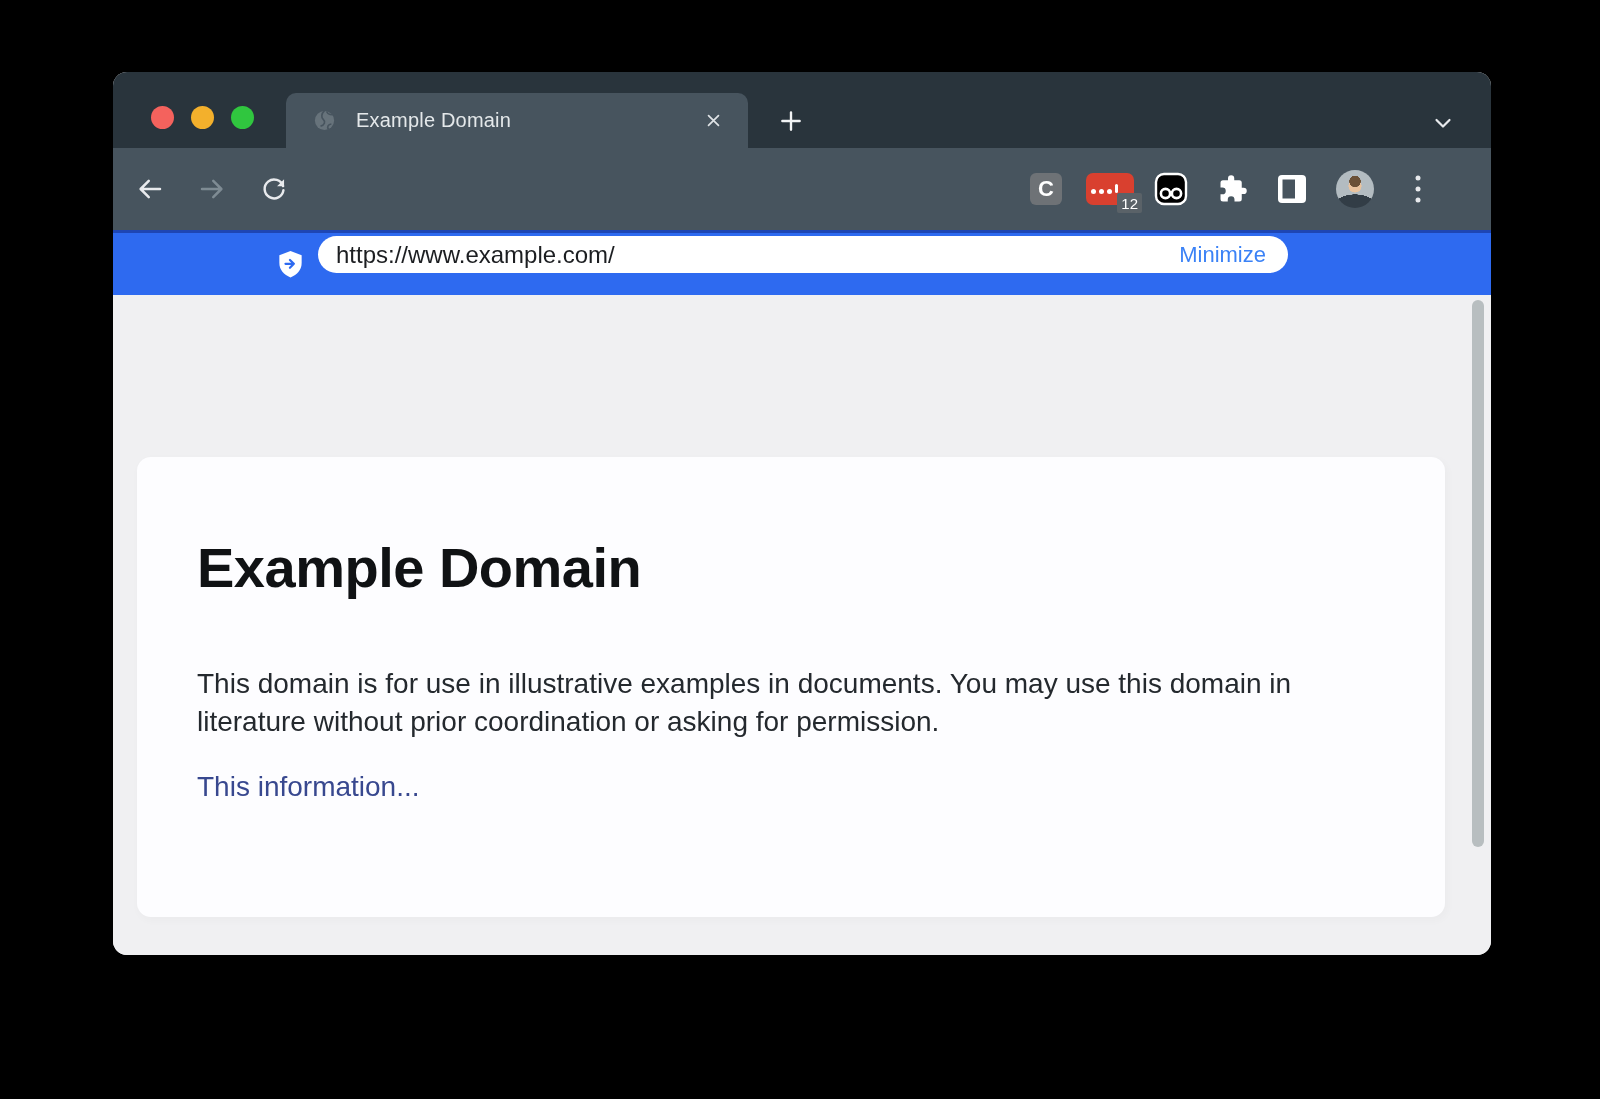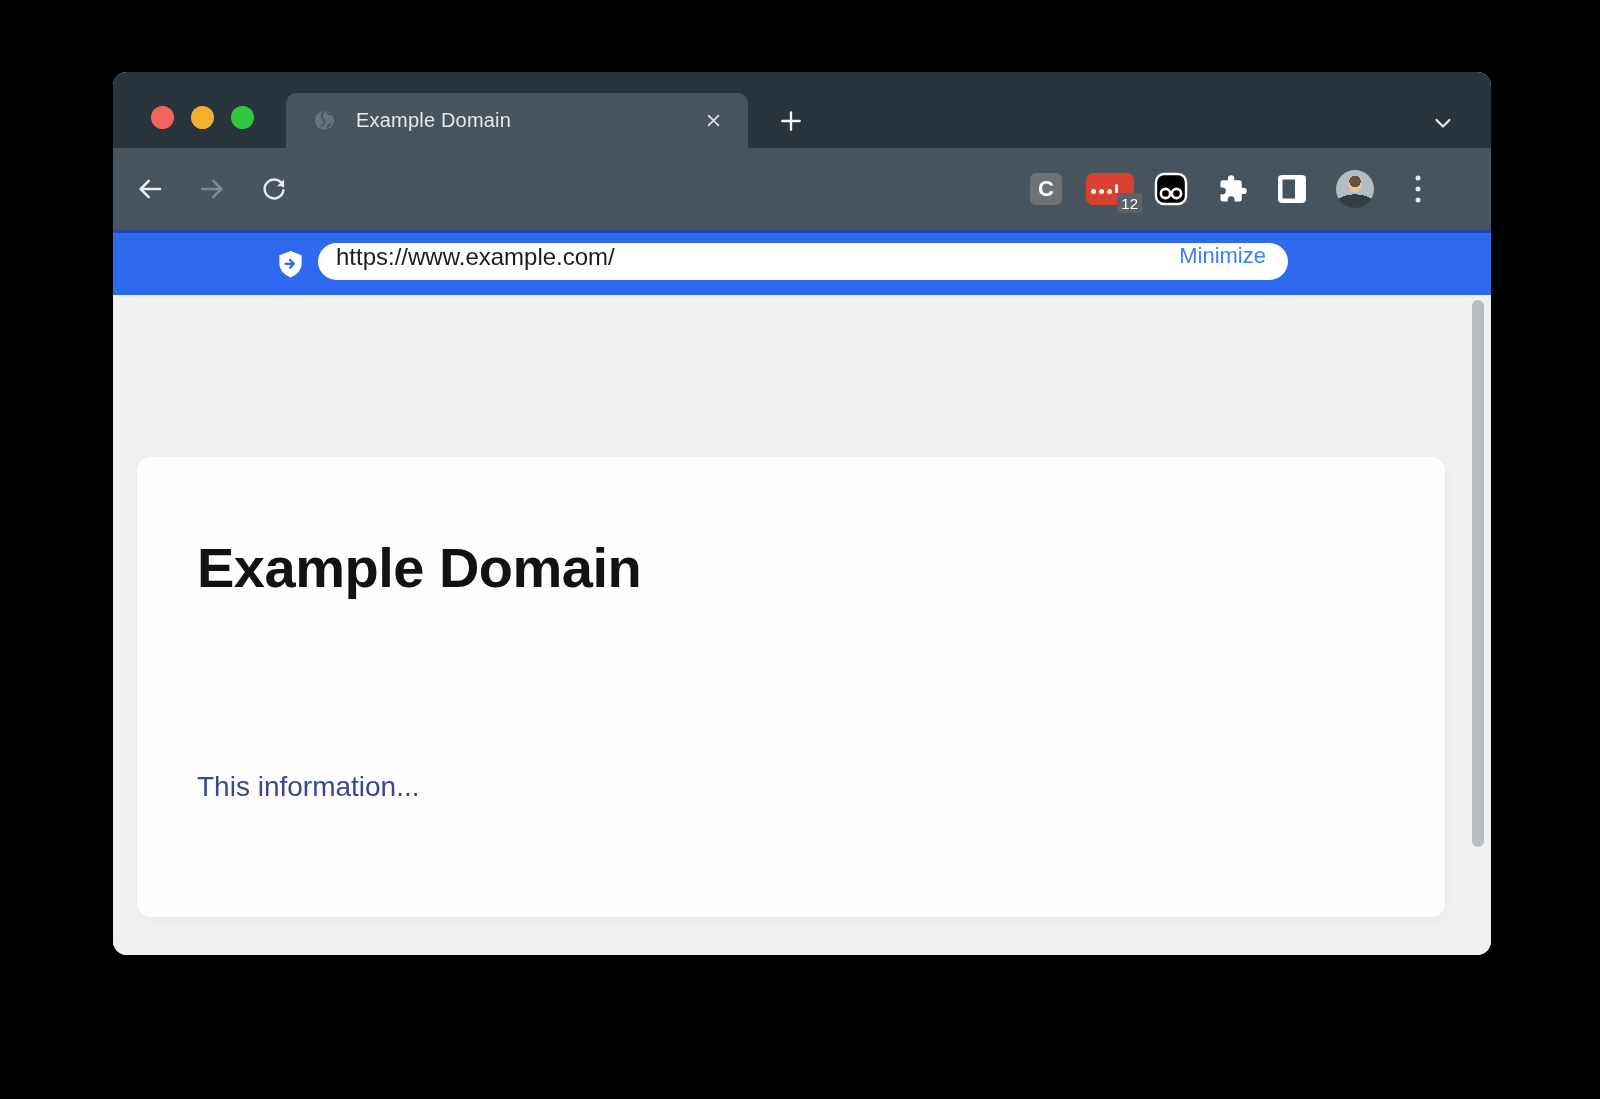--- a/index.html
+++ b/index.html
@@ -63,22 +63,22 @@
               radial-gradient(ellipse 60% 38% at 50% 102%, #323d46 0 99%, rgba(0,0,0,0) 100%),
               #b3bcc1;
   }
   .kebab { display:flex; flex-direction:column; gap:6px; }
   .kebab i { width:5px; height:5px; border-radius:50%; background:#e8eaed; }
 
   
   .accessbar { position:absolute; left:0; top:158px; width:100%; height:65px; background:#2e6af0;
                border-top:3px solid #1e46b4; }
   .shield { position:absolute; left:164px; top:17px; width:27px; height:29px; }
-  .access-pill { position:absolute; left:205px; top:10px; width:970px; height:37px; background:#fff;
-                 border-radius:19px; display:flex; }
+  .access-pill { position:absolute; left:205px; top:3px; width:970px; height:37px; background:#fff;
+                 border-radius:19px; display:flex; align-items:center; }
   .access-url { margin-left:18px; font-size:24px; color:#1c1e21; flex:1 1 auto; white-space:nowrap; overflow:hidden; }
   .minimize { margin-right:22px; font-size:22px; color:#3b82f6; cursor:pointer; flex:0 0 auto; }
 
   
   .content { position:absolute; left:0; top:223px; width:100%; height:660px; background:#f0f0f2; }
   .card { position:absolute; left:24px; top:162px; width:1308px; height:460px; background:#fdfdff;
           border-radius:14px; box-shadow:2px 3px 7px 2px rgba(0,0,0,0.02); }
   .card h1 { position:absolute; left:60px; top:78px; font-size:56px; font-weight:700; color:#101214;
              letter-spacing:-.5px; }
   .card p { position:absolute; left:60px; top:208px; width:1160px; font-size:28px; line-height:38px; color:#24292e; }
@@ -200,18 +200,19 @@
     </svg>
     <div class="access-pill">
       <span class="access-url">https://www.example.com/</span>
       <span class="minimize">Minimize</span>
     </div>
   </div>
 
   <div class="content">
     <div class="card">
       <h1>Example Domain</h1>
+      <p>This domain is for use in illustrative examples in documents. You may use this domain in literature without prior coordination or asking for permission.</p>
       <a href="#">This information...</a>
     </div>
     <div class="scroll-thumb"></div>
   </div>
 
 </div>
 
 </body></html>

